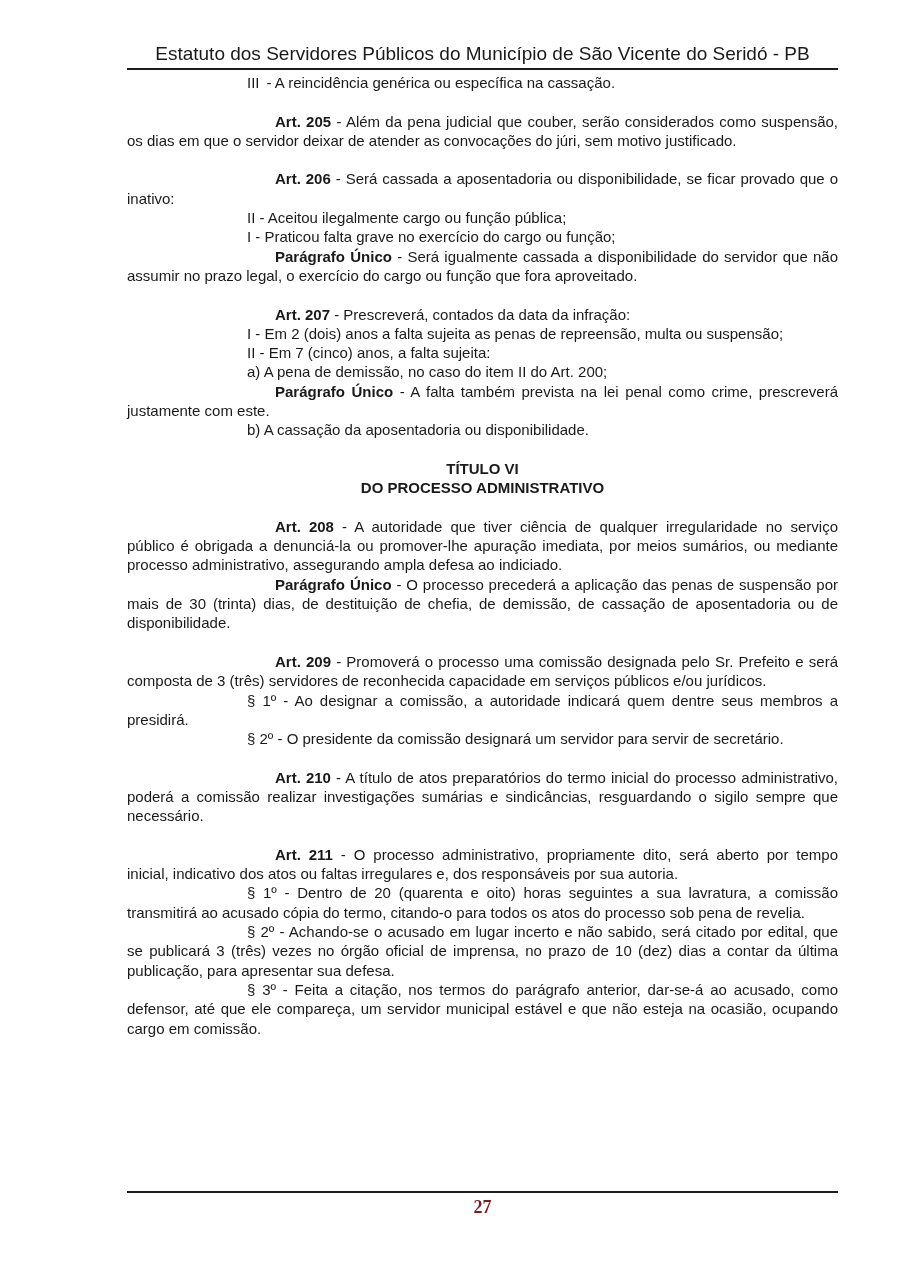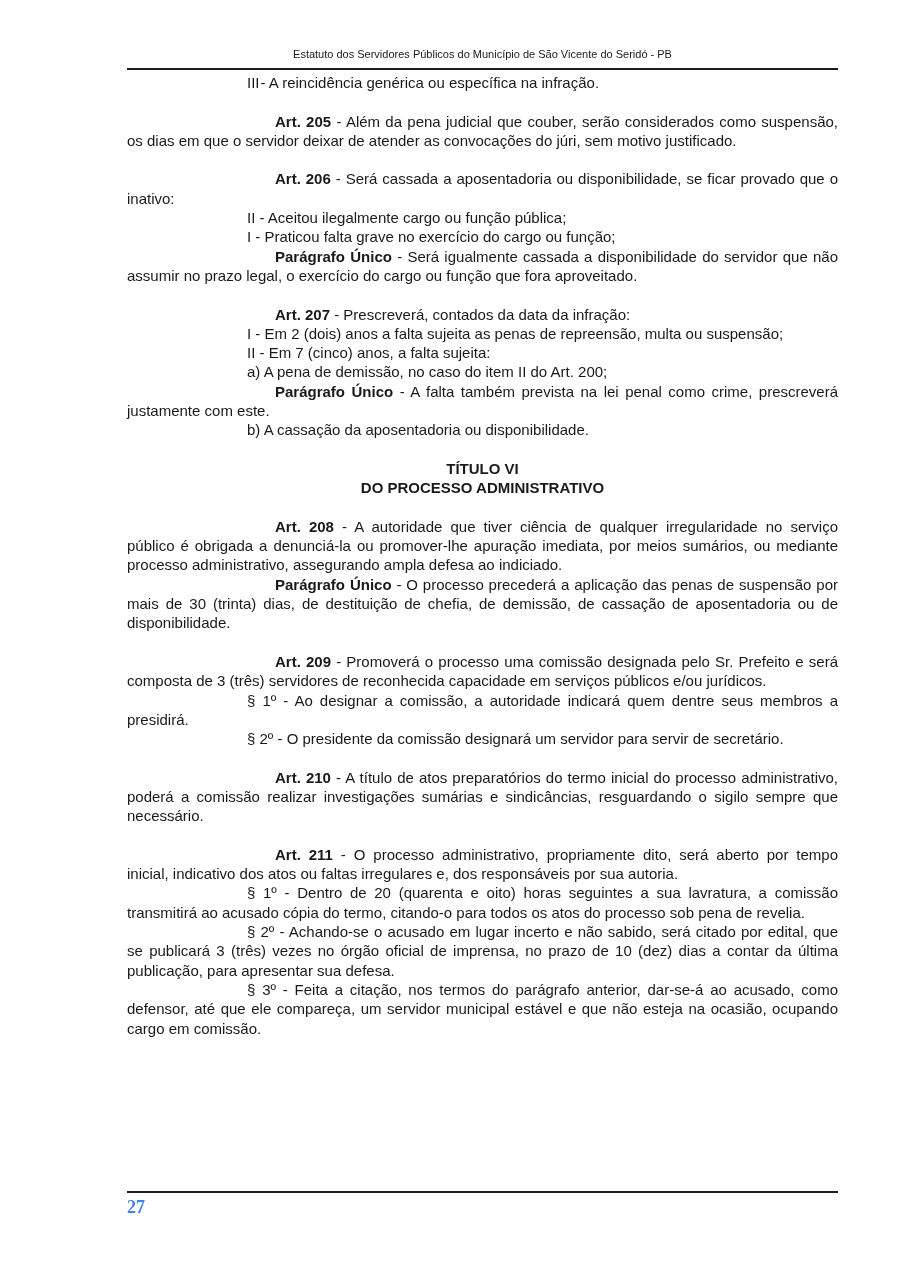--- a/index.html
+++ b/index.html
@@ -12,21 +12,21 @@
     color: #1a1a1a;
     overflow: hidden;
   }
   .content {
     position: absolute;
     left: 127px;
     top: 46px;
     width: 711px;
   }
   .header-title {
-    font-size: 11px;
+    font-size: 19px;
     line-height: 16px;
     text-align: center;
     padding-bottom: 6px;
     white-space: nowrap;
   }
   .header-rule {
     border-top: 2px solid #1c1c1c;
     height: 0;
   }
   .body-text {
@@ -34,60 +34,61 @@
     font-size: 15px;
     line-height: 19.3px;
   }
   .para {
     margin: 0;
     text-align: justify;
   }
   .ind { text-indent: 120px; }
   .sp  { margin-top: 19.3px; }
   .lead { font-weight: bold; margin-left: 28px; }
-  .lead-plain { font-weight: normal; margin-right: 1px; }
+  .lead-plain { font-weight: normal; margin-right: 7px; }
   .heading {
     text-align: center;
     font-weight: bold;
     margin-top: 19.3px;
     margin-bottom: 4px;
   }
   .footer-rule {
     position: absolute;
     left: 127px;
     width: 711px;
     top: 1191px;
     border-top: 2.5px solid #1c1c1c;
     height: 0;
   }
   .page-number {
     position: absolute;
     left: 127px;
     width: 711px;
     top: 1196px;
+    text-align: center;
     font-family: "Liberation Serif", serif;
     font-weight: bold;
     font-size: 18px;
     line-height: 22px;
-    color: #3b82f6;
+    color: #7f1d1d;
   }
 </style>
 </head>
 <body>
 
 <div class="page">
 
   <div class="content">
 
     <div class="header-title">Estatuto dos Servidores Públicos do Município de São Vicente do Seridó - PB</div>
     <div class="header-rule"></div>
 
     <div class="body-text">
 
-      <p class="para ind"><span class="lead-plain">III</span><span>- A reincidência genérica ou específica na infração.</span></p>
+      <p class="para ind"><span class="lead-plain">III</span><span>- A reincidência genérica ou específica na cassação.</span></p>
 
       <p class="para ind sp"><span class="lead">Art. 205</span><span> - Além da pena judicial que couber, serão considerados como suspensão, os dias em que o servidor deixar de atender as convocações do júri, sem motivo justificado.</span></p>
 
       <p class="para ind sp"><span class="lead">Art. 206</span><span> - Será cassada a aposentadoria ou disponibilidade, se ficar provado que o inativo:</span></p>
 
       <p class="para ind"><span>II - Aceitou ilegalmente cargo ou função pública;</span></p>
 
       <p class="para ind"><span>I - Praticou falta grave no exercício do cargo ou função;</span></p>
 
       <p class="para ind"><span class="lead">Parágrafo Único</span><span> - Será igualmente cassada a disponibilidade do servidor que não assumir no prazo legal, o exercício do cargo ou função que fora aproveitado.</span></p>

